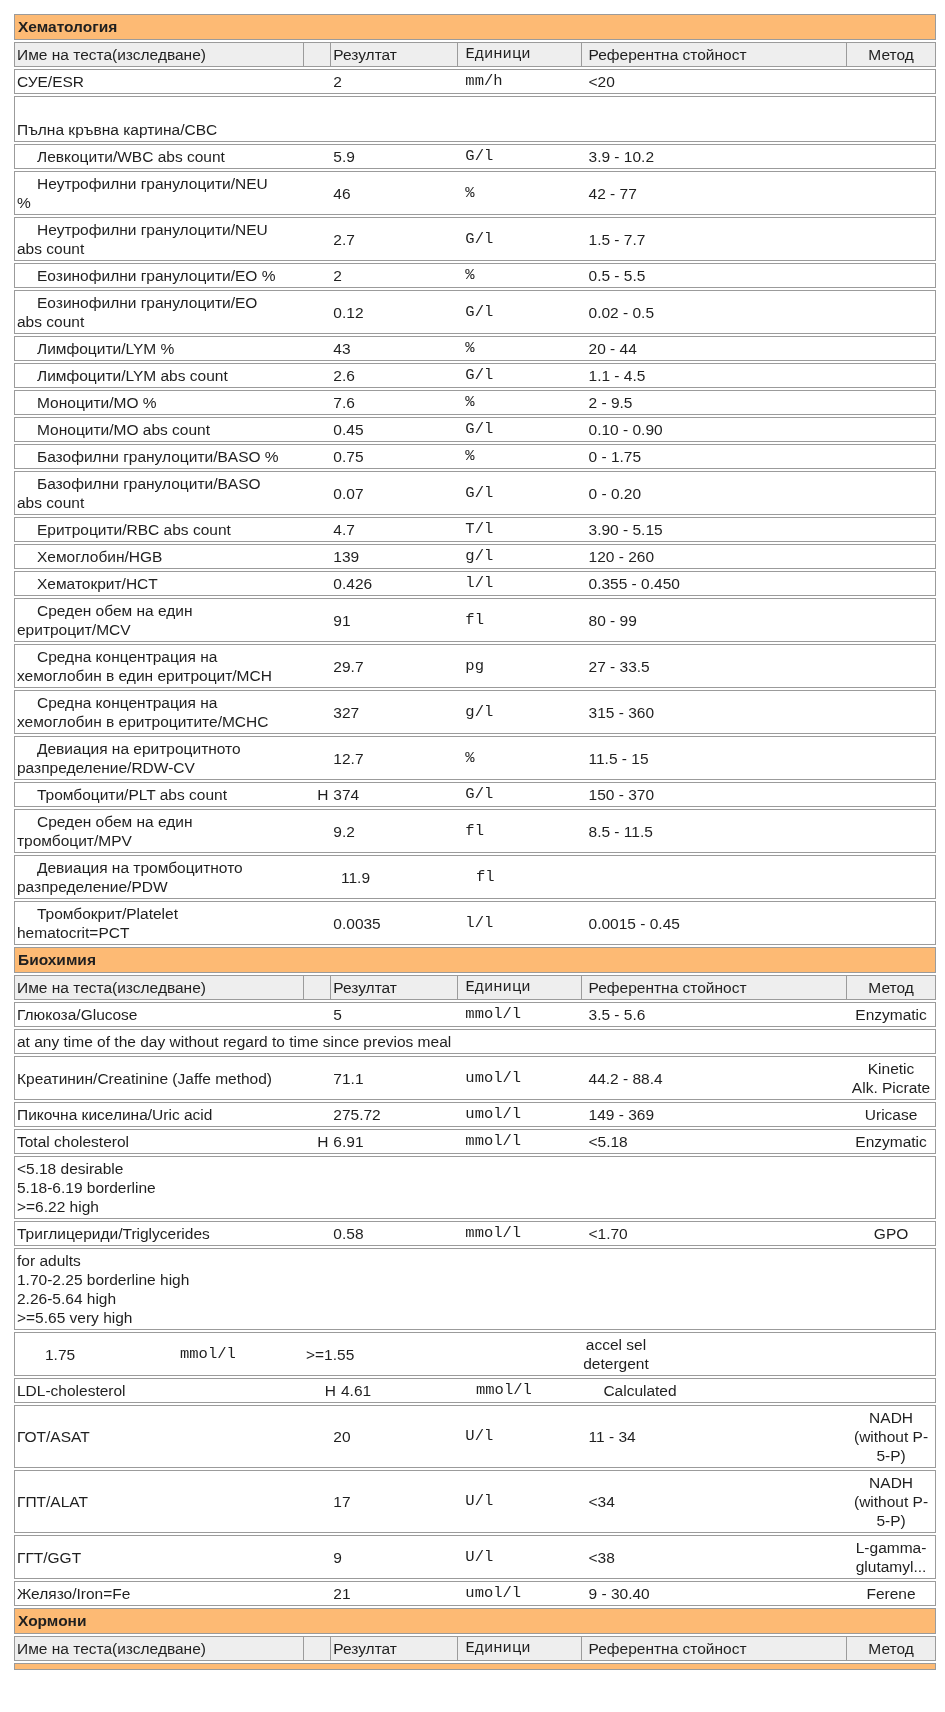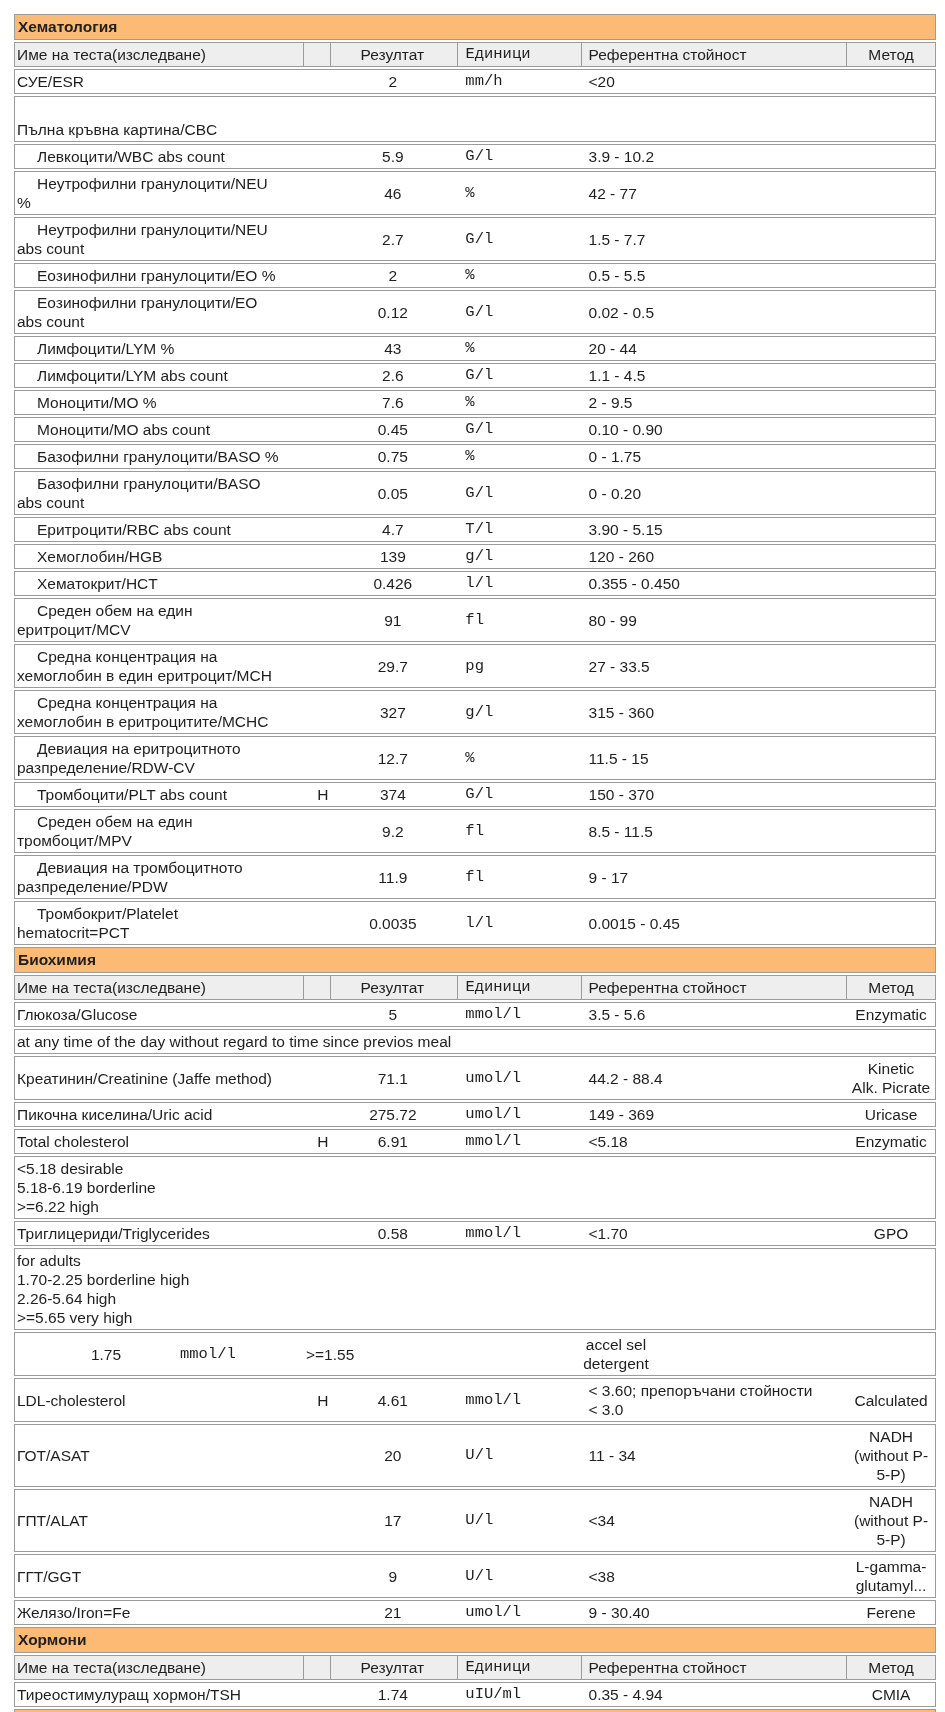--- a/index.html
+++ b/index.html
@@ -25,21 +25,21 @@
     font-weight: bold;
     padding: 2px 4px 3px 3px;
   }
   .header-row { background: #eeeeee; }
   .header-row .cell { border-right: 1px solid #9b9b9b; padding-top: 2px; padding-bottom: 2px; }
   .header-row .cell:last-child { border-right: none; }
 
   .cell { padding: 2px; align-self: stretch; display: flex; align-items: center; }
   .c-name   { width: 296px; }
   .c-flag   { width: 28px; justify-content: flex-end; padding-right: 3px; }
-  .c-result { width: 130px; justify-content: center; padding-right: 6px; text-align: right; }
+  .c-result { width: 130px; justify-content: flex-start; padding-right: 6px; text-align: right; }
   .c-units  { width: 126px; padding-left: 7px; font-family: Liberation Mono, monospace; }
   .c-ref    { width: 272px; padding-left: 7px; }
   .c-method { width: 90px; justify-content: center; text-align: center; }
 
   .pre { white-space: pre-line; }
   .indent { text-indent: 20px; }
 
   .group-row { min-height: 46px; align-items: flex-end; padding: 2px; }
   .note-row  { padding: 2px; }
   .note-row .pre { text-indent: 0; }
@@ -298,21 +298,21 @@
       </div>
       <div class="row">
         <div class="cell c-name">
           <div class="pre indent">Базофилни гранулоцити/BASO
 abs count</div>
         </div>
         <div class="cell c-flag">
           <div class="pre"></div>
         </div>
         <div class="cell c-result">
-          <div class="pre">0.05</div>
+          <div class="pre">0.07</div>
         </div>
         <div class="cell c-units">
           <div class="pre">G/l</div>
         </div>
         <div class="cell c-ref">
           <div class="pre">0 - 0.20</div>
         </div>
         <div class="cell c-method">
           <div class="pre"></div>
         </div>
@@ -508,23 +508,20 @@
 разпределение/PDW</div>
         </div>
         <div class="cell c-flag">
           <div class="pre"></div>
         </div>
         <div class="cell c-result">
           <div class="pre">11.9</div>
         </div>
         <div class="cell c-units">
           <div class="pre">fl</div>
-        </div>
-        <div class="cell c-ref">
-          <div class="pre">9 - 17</div>
         </div>
         <div class="cell c-method">
           <div class="pre"></div>
         </div>
       </div>
       <div class="row">
         <div class="cell c-name">
           <div class="pre indent">Тромбокрит/Platelet
 hematocrit=PCT</div>
         </div>
@@ -704,24 +701,20 @@
         </div>
         <div class="cell c-flag">
           <div class="pre">H</div>
         </div>
         <div class="cell c-result">
           <div class="pre">4.61</div>
         </div>
         <div class="cell c-units">
           <div class="pre">mmol/l</div>
         </div>
-        <div class="cell c-ref">
-          <div class="pre">&lt; 3.60; препоръчани стойности
-&lt; 3.0</div>
-        </div>
         <div class="cell c-method">
           <div class="pre">Calculated</div>
         </div>
       </div>
       <div class="row">
         <div class="cell c-name">
           <div class="pre">ГОТ/ASAT</div>
         </div>
         <div class="cell c-flag">
           <div class="pre"></div>
@@ -816,37 +809,17 @@
           <div class="pre">Резултат</div>
         </div>
         <div class="cell c-units">
           <div class="pre">Единици</div>
         </div>
         <div class="cell c-ref">
           <div class="pre">Референтна стойност</div>
         </div>
         <div class="cell c-method">
           <div class="pre">Метод</div>
-        </div>
-      </div>
-      <div class="row">
-        <div class="cell c-name">
-          <div class="pre">Тиреостимулуращ хормон/TSH</div>
-        </div>
-        <div class="cell c-flag">
-          <div class="pre"></div>
-        </div>
-        <div class="cell c-result">
-          <div class="pre">1.74</div>
-        </div>
-        <div class="cell c-units">
-          <div class="pre">uIU/ml</div>
-        </div>
-        <div class="cell c-ref">
-          <div class="pre">0.35 - 4.94</div>
-        </div>
-        <div class="cell c-method">
-          <div class="pre">CMIA</div>
         </div>
       </div>
       <div class="row section-row"></div>
     </div>
 </div>
 
 </body></html>

